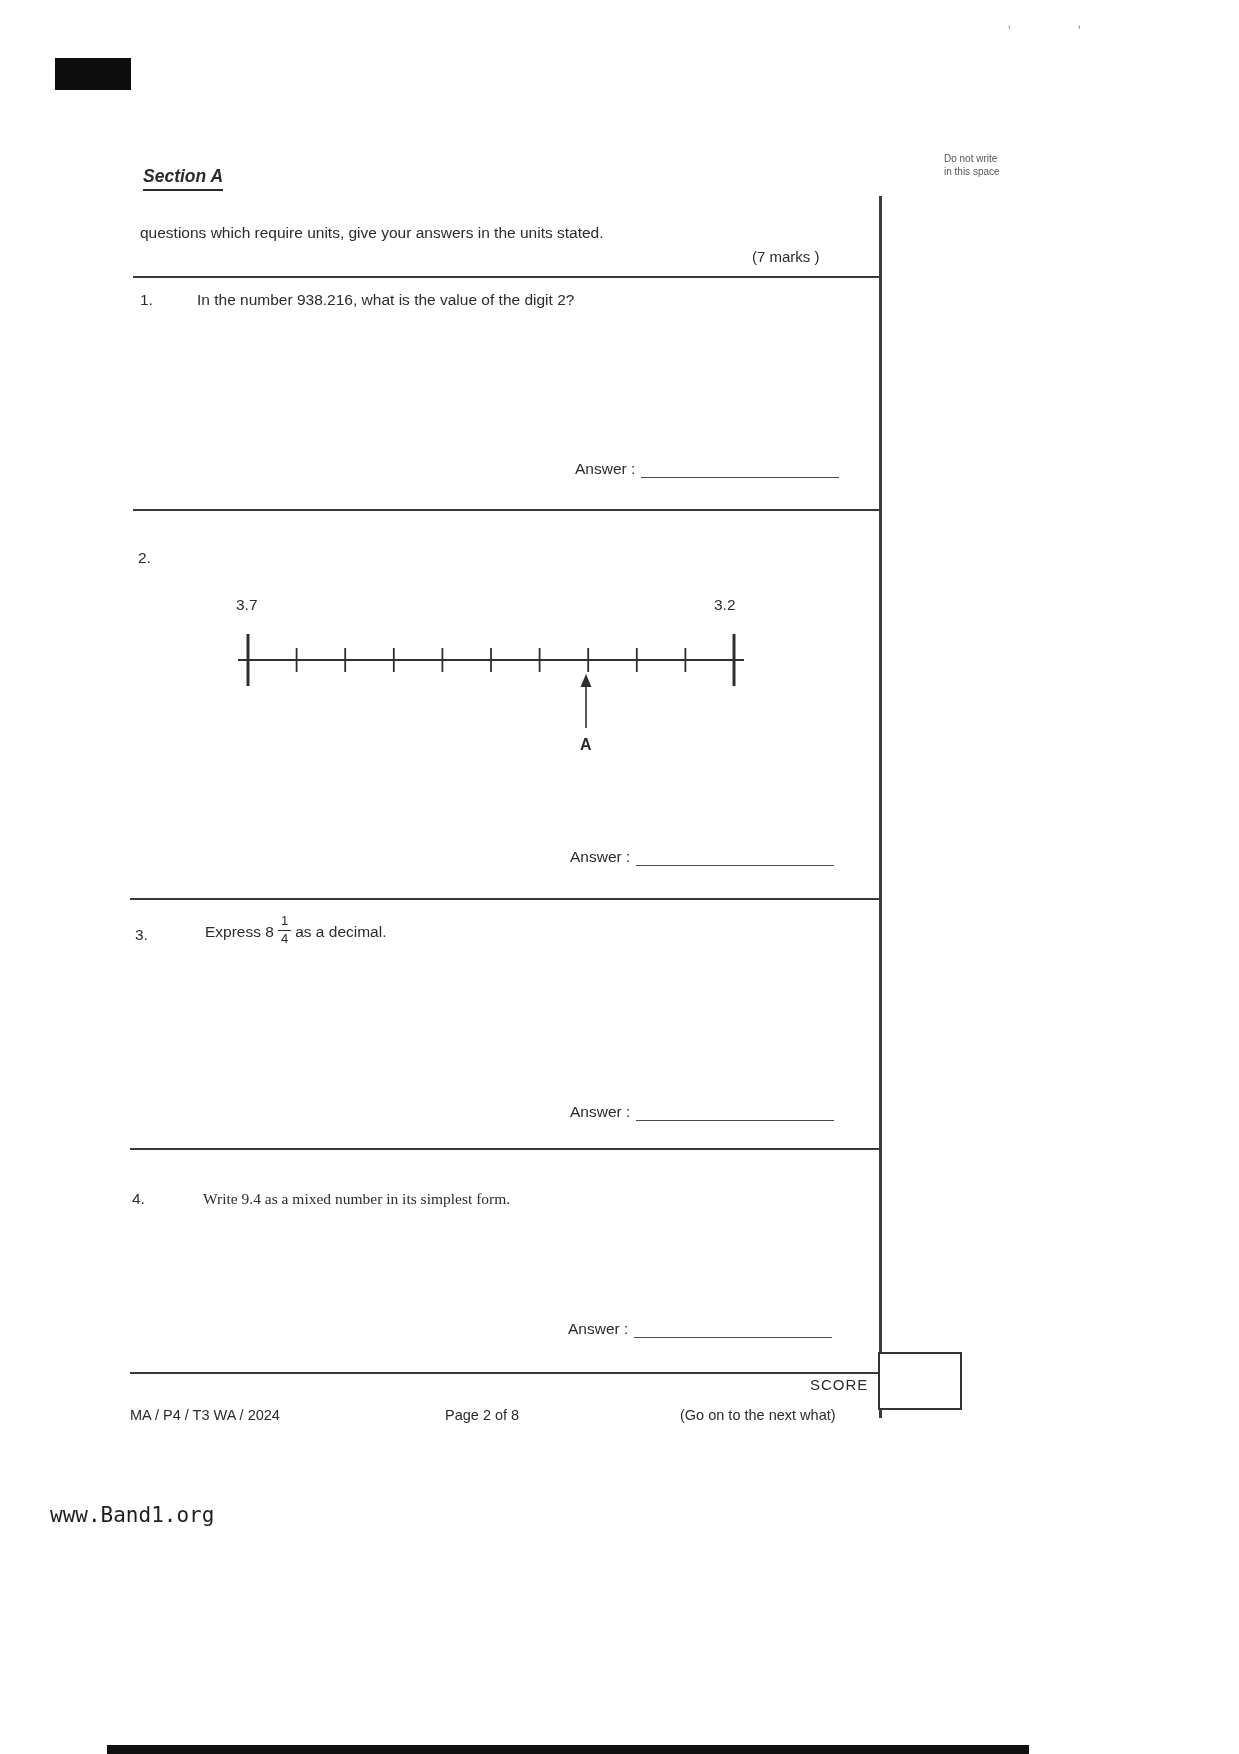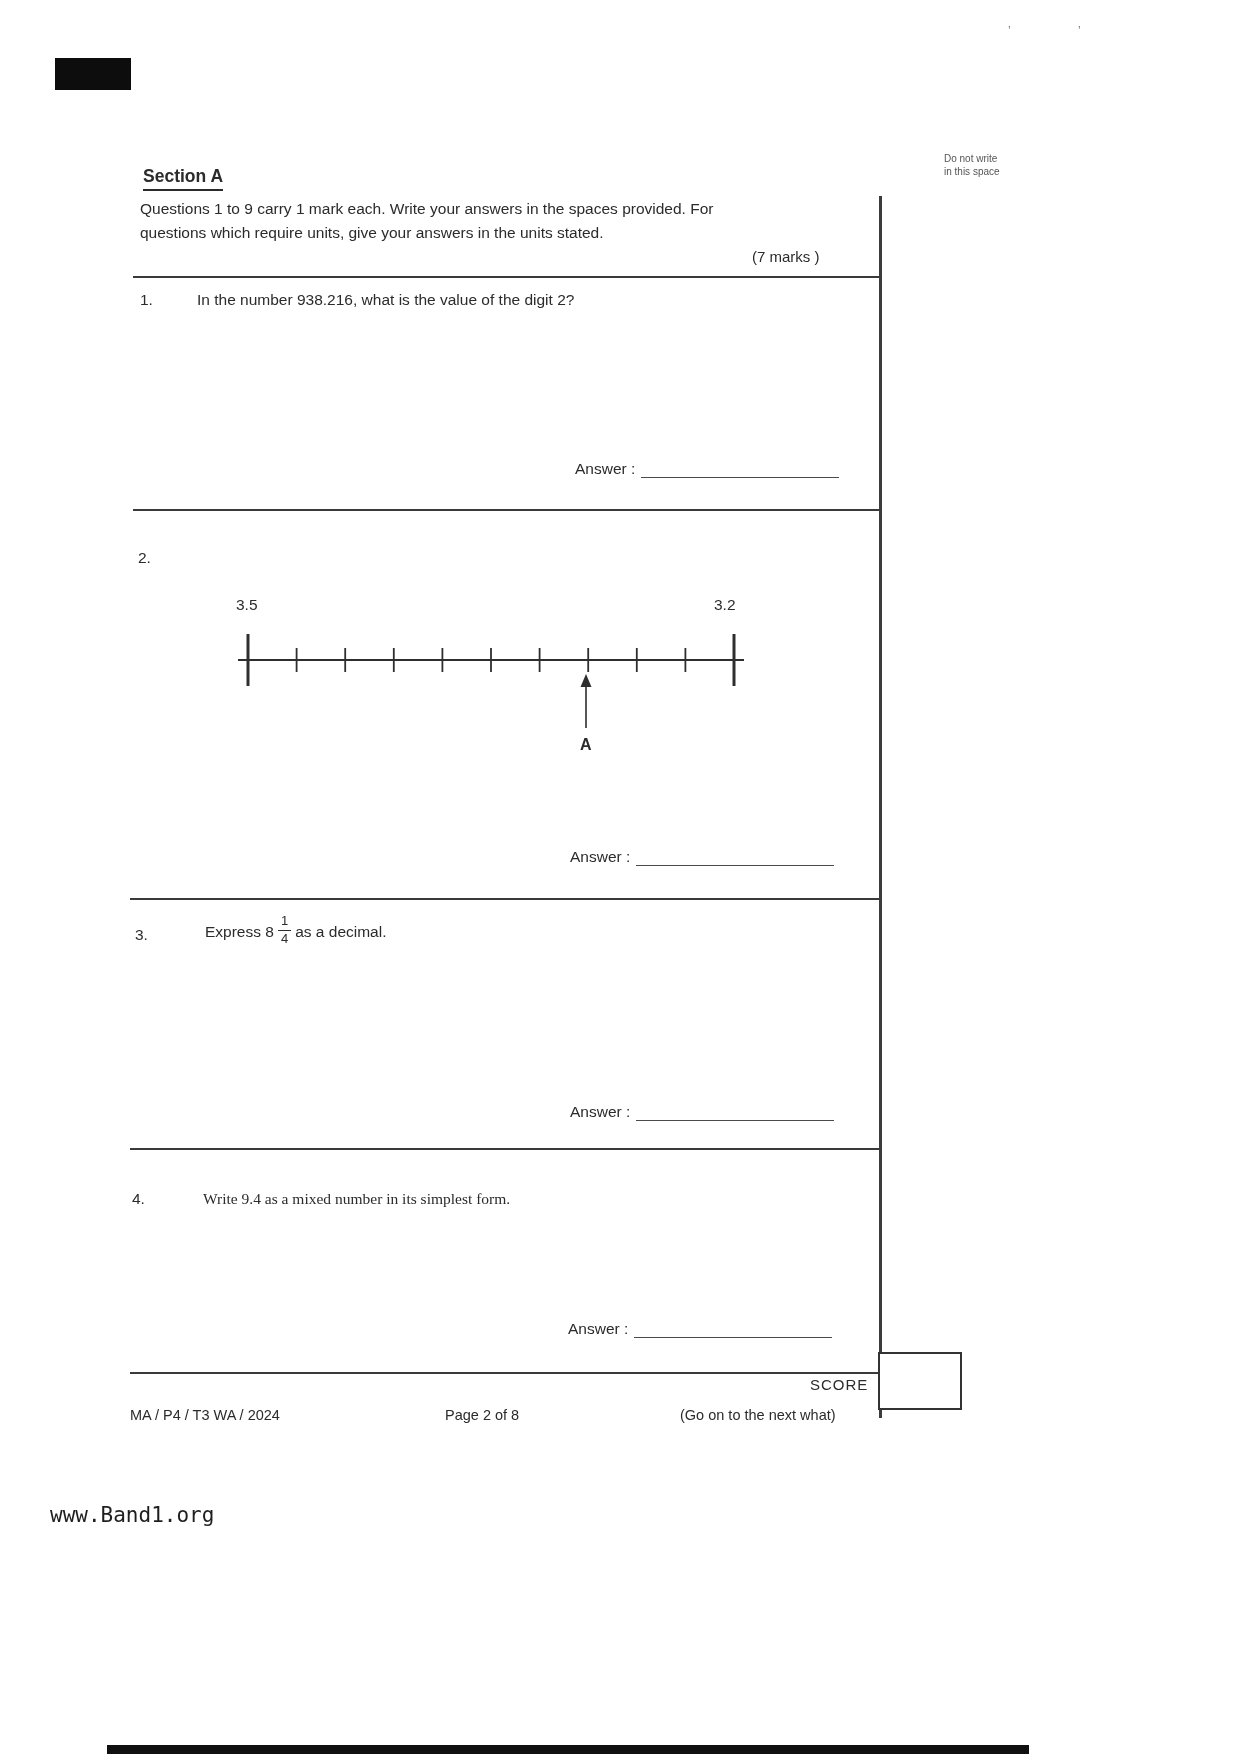--- a/index.html
+++ b/index.html
@@ -12,21 +12,21 @@
     color:#2b2b2b;
     overflow:hidden;
     margin:0 auto;
   }
   .abs { position:absolute; }
   .redaction { background:#0d0d0d; }
   .do-not-write { font-size:10px; color:#555; line-height:1.3; width:95px;margin-left:36px; }
   .scan-mark { color:#777; font-size:12px; }
   .section-title {
     font-size:17.5px; font-weight:bold;
-    border-bottom:2px solid #2b2b2b; padding-bottom:2px;
+    border-bottom:2px solid #2b2b2b; padding-bottom:2px;font-style:italic;
   }
   .instr { font-size:15.5px; }
   .marks { font-size:15px; }
   .hline { height:2px; background:#3a3a3a; }
   .vline { width:2.5px; background:#3c3c3c; }
   .qnum { font-size:15.5px; }
   .qtext { font-size:15.5px; }
   .answer-row { font-size:15.5px; white-space:nowrap; }
   .answer-line {
     display:inline-block; width:198px; height:18px;
@@ -54,35 +54,34 @@
   <div class="abs scan-mark" style="left:1078px; top:24px;">’</div>
 
   <div class="abs do-not-write" style="left:908px; top:152px;">
     <div>Do not write</div>
     <div>in this space</div>
   </div>
 
   <div class="abs vline" style="left:879px; top:196px; height:1222px;"></div>
 
   <div class="abs section-title" style="left:143px; top:166px;">Section A</div>
-  <div class="abs instr" style="left:140px; top:200px;">Questions 1 to 9 carry 1 mark each.  Write your answers in the spaces provided.  For</div>
   <div class="abs instr" style="left:140px; top:224px;">questions which require units, give your answers in the units stated.</div>
   <div class="abs marks" style="left:752px; top:248px;">(7 marks )</div>
   <div class="abs hline" style="left:133px; top:276px; width:748px;"></div>
 
   <div class="abs qnum" style="left:140px; top:291px;">1.</div>
   <div class="abs qtext" style="left:197px; top:291px;">In the number 938.216, what is the value of the digit 2?</div>
   <div class="abs answer-row" style="left:575px; top:460px;">
     <span>Answer :</span><span class="answer-line"></span>
   </div>
   <div class="abs hline" style="left:133px; top:509px; width:749px;"></div>
 
   <div class="abs qnum" style="left:138px; top:549px;">2.</div>
 
-  <div class="abs nl-label" style="left:236px; top:596px;">3.5</div>
+  <div class="abs nl-label" style="left:236px; top:596px;">3.7</div>
   <div class="abs nl-label" style="left:714px; top:596px;">3.2</div>
 
   <svg class="abs" style="left:228px; top:628px;" width="530" height="110" viewBox="0 0 530 110">
 
     <line x1="10" y1="32" x2="516" y2="32" stroke="#2e2e2e" stroke-width="2"></line>
 
     <line x1="20" y1="6" x2="20" y2="58" stroke="#2e2e2e" stroke-width="3"></line>
     <line x1="506" y1="6" x2="506" y2="58" stroke="#2e2e2e" stroke-width="3"></line>
 
     <line x1="68.6" y1="20" x2="68.6" y2="44" stroke="#2e2e2e" stroke-width="1.8"></line>

